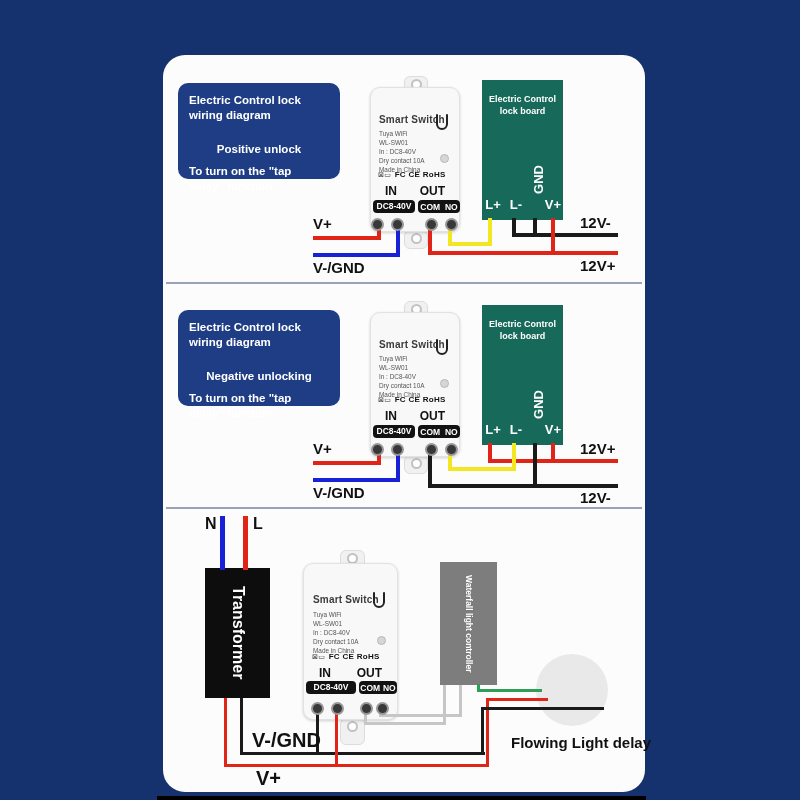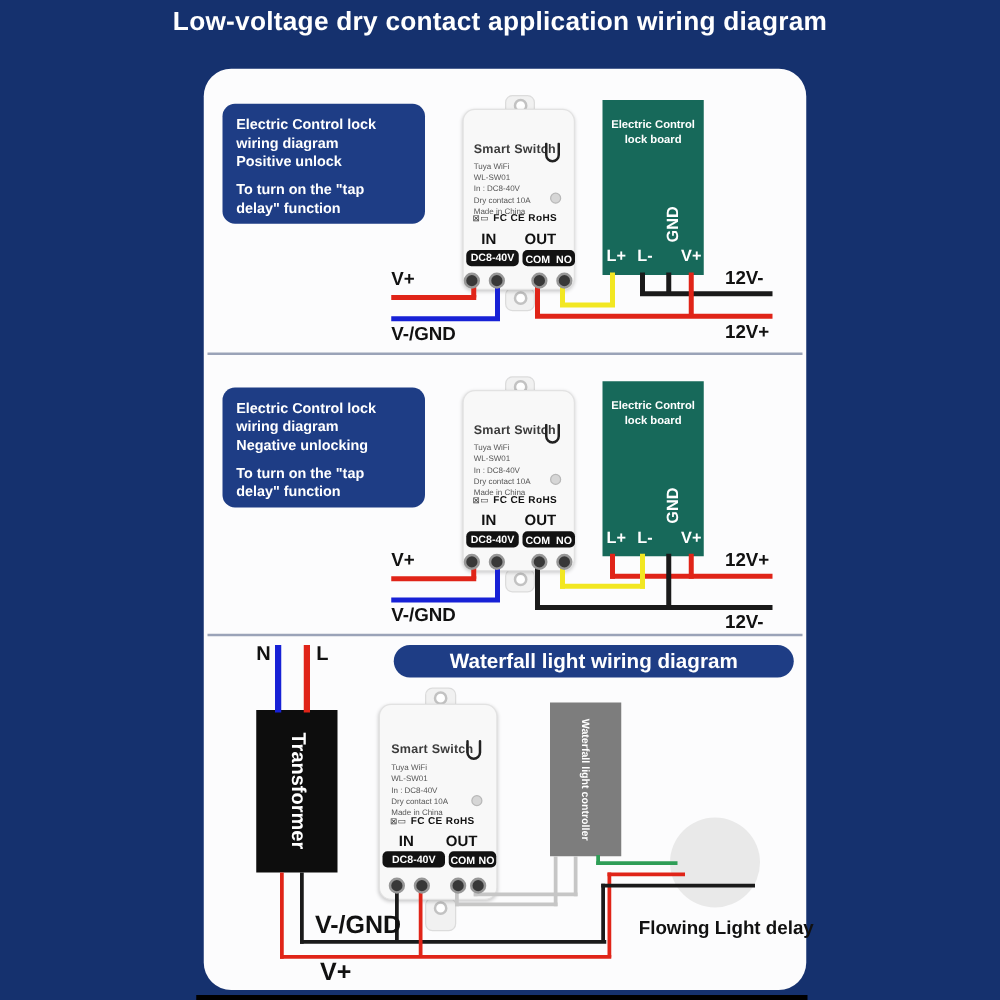--- a/index.html
+++ b/index.html
@@ -8,21 +8,21 @@
   
   .sheet{position:absolute;left:163px;top:55px;width:482px;height:737px;
          background:#fcfcfd;border-radius:22px;}
   .divider{position:absolute;left:166px;width:476px;height:2px;background:#9aa3b8;}
   .page-title{position:absolute;left:0;top:6px;width:800px;text-align:center;
          color:#fff;font-size:21px;font-weight:bold;letter-spacing:.2px;}
   
   .infobox{position:absolute;left:178px;width:162px;height:96px;background:#1e3d85;
          border-radius:10px;color:#fff;padding:10px 11px;box-sizing:border-box;}
   .infobox .h{font-size:11.5px;font-weight:bold;line-height:1.3;}
-  .infobox .m{font-size:11.5px;font-weight:bold;margin-top:1px;}
+  .infobox .m{font-size:11.5px;font-weight:bold;margin-top:20px;text-align:center;}
   .infobox .n{font-size:11.5px;font-weight:bold;margin-top:9px;line-height:1.3;}
   
   .device{position:absolute;}
   .tab{position:absolute;background:#f1f1f1;border:1px solid #dcdcdc;border-radius:6px;z-index:0;}
   .tab .hole{width:7px;height:7px;border:2px solid #c2c2c2;border-radius:50%;background:#fff;margin:2px auto;}
   .dev-body{position:absolute;background:#f8f8f8;border:1px solid #e2e2e2;border-radius:10px;
          z-index:1;box-shadow:0 1px 3px rgba(0,0,0,.18);box-sizing:border-box;}
   .dev-name{position:absolute;font-size:10px;color:#3b3b3b;font-weight:bold;letter-spacing:.2px;}
   .dev-specs{position:absolute;font-size:6.4px;color:#555;line-height:1.4;}
   .dev-btn{position:absolute;width:7px;height:7px;border-radius:50%;background:#d6d6d6;border:1px solid #b8b8b8;}
@@ -61,21 +61,20 @@
         display:flex;align-items:center;justify-content:center;}
   .controller span{writing-mode:vertical-rl;text-orientation:mixed;color:#fff;font-size:8.5px;font-weight:bold;}
   .belt{position:absolute;left:536px;top:654px;width:72px;height:72px;border-radius:50%;background:#e9e9e9;z-index:2;}
   .bottom-strip{position:absolute;left:157px;top:796px;width:489px;height:4px;background:#000;}
 </style>
 </head>
 <body>
 
 <div class="page">
 
-  <div class="page-title">Low-voltage dry contact application wiring diagram</div>
 
   <div class="sheet"></div>
   <div class="divider" style="top:282px;"></div>
   <div class="divider" style="top:507px;"></div>
   <div class="bottom-strip"></div>
 
   <div class="infobox" style="top:83px;">
     <div class="h">Electric Control lock wiring diagram</div>
     <div class="m">Positive unlock</div>
     <div class="n">To turn on the "tap delay" function</div>
@@ -216,21 +215,20 @@
   <div class="w w-black" style="left:428px;top:484px;width:190px;height:4px;"></div>
   <div class="w w-black" style="left:533px;top:443px;width:4px;height:45px;"></div>
   <div class="w w-yellow" style="left:448px;top:451px;width:4px;height:20px;"></div>
   <div class="w w-yellow" style="left:448px;top:467px;width:68px;height:4px;"></div>
   <div class="w w-yellow" style="left:512px;top:443px;width:4px;height:28px;"></div>
   <div class="lbl" style="left:313px;top:440px;">V+</div>
   <div class="lbl" style="left:313px;top:484px;">V-/GND</div>
   <div class="lbl" style="left:580px;top:440px;">12V+</div>
   <div class="lbl" style="left:580px;top:489px;">12V-</div>
 
-  <div class="wf-title">Waterfall light wiring diagram</div>
   <div class="lbl" style="left:205px;top:515px;font-size:16px;">N</div>
   <div class="lbl" style="left:253px;top:515px;font-size:16px;">L</div>
   <div class="w w-blue" style="left:220px;top:516px;width:5px;height:54px;"></div>
   <div class="w w-red" style="left:243px;top:516px;width:5px;height:54px;"></div>
 
   <div class="transformer">
     <span>Transformer</span>
   </div>
 
   <div class="device">

